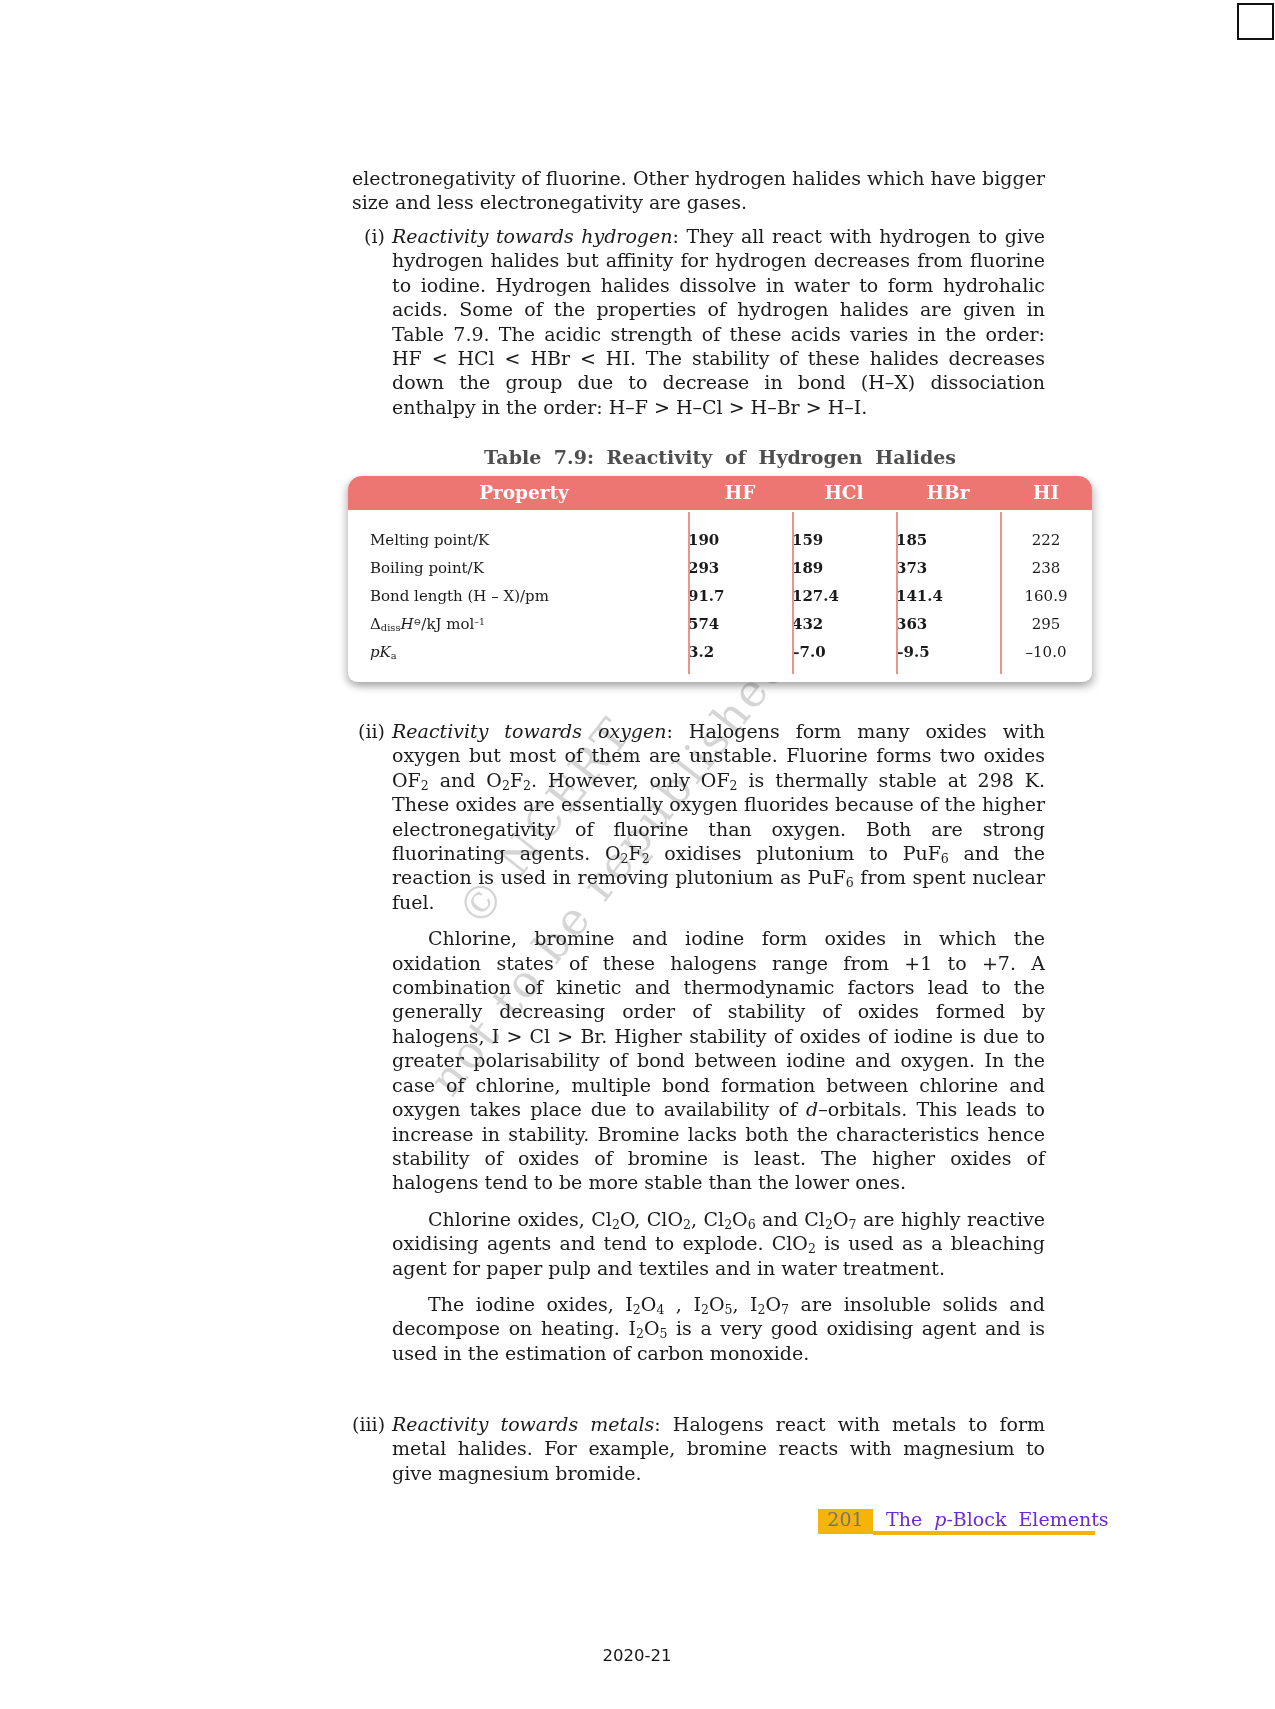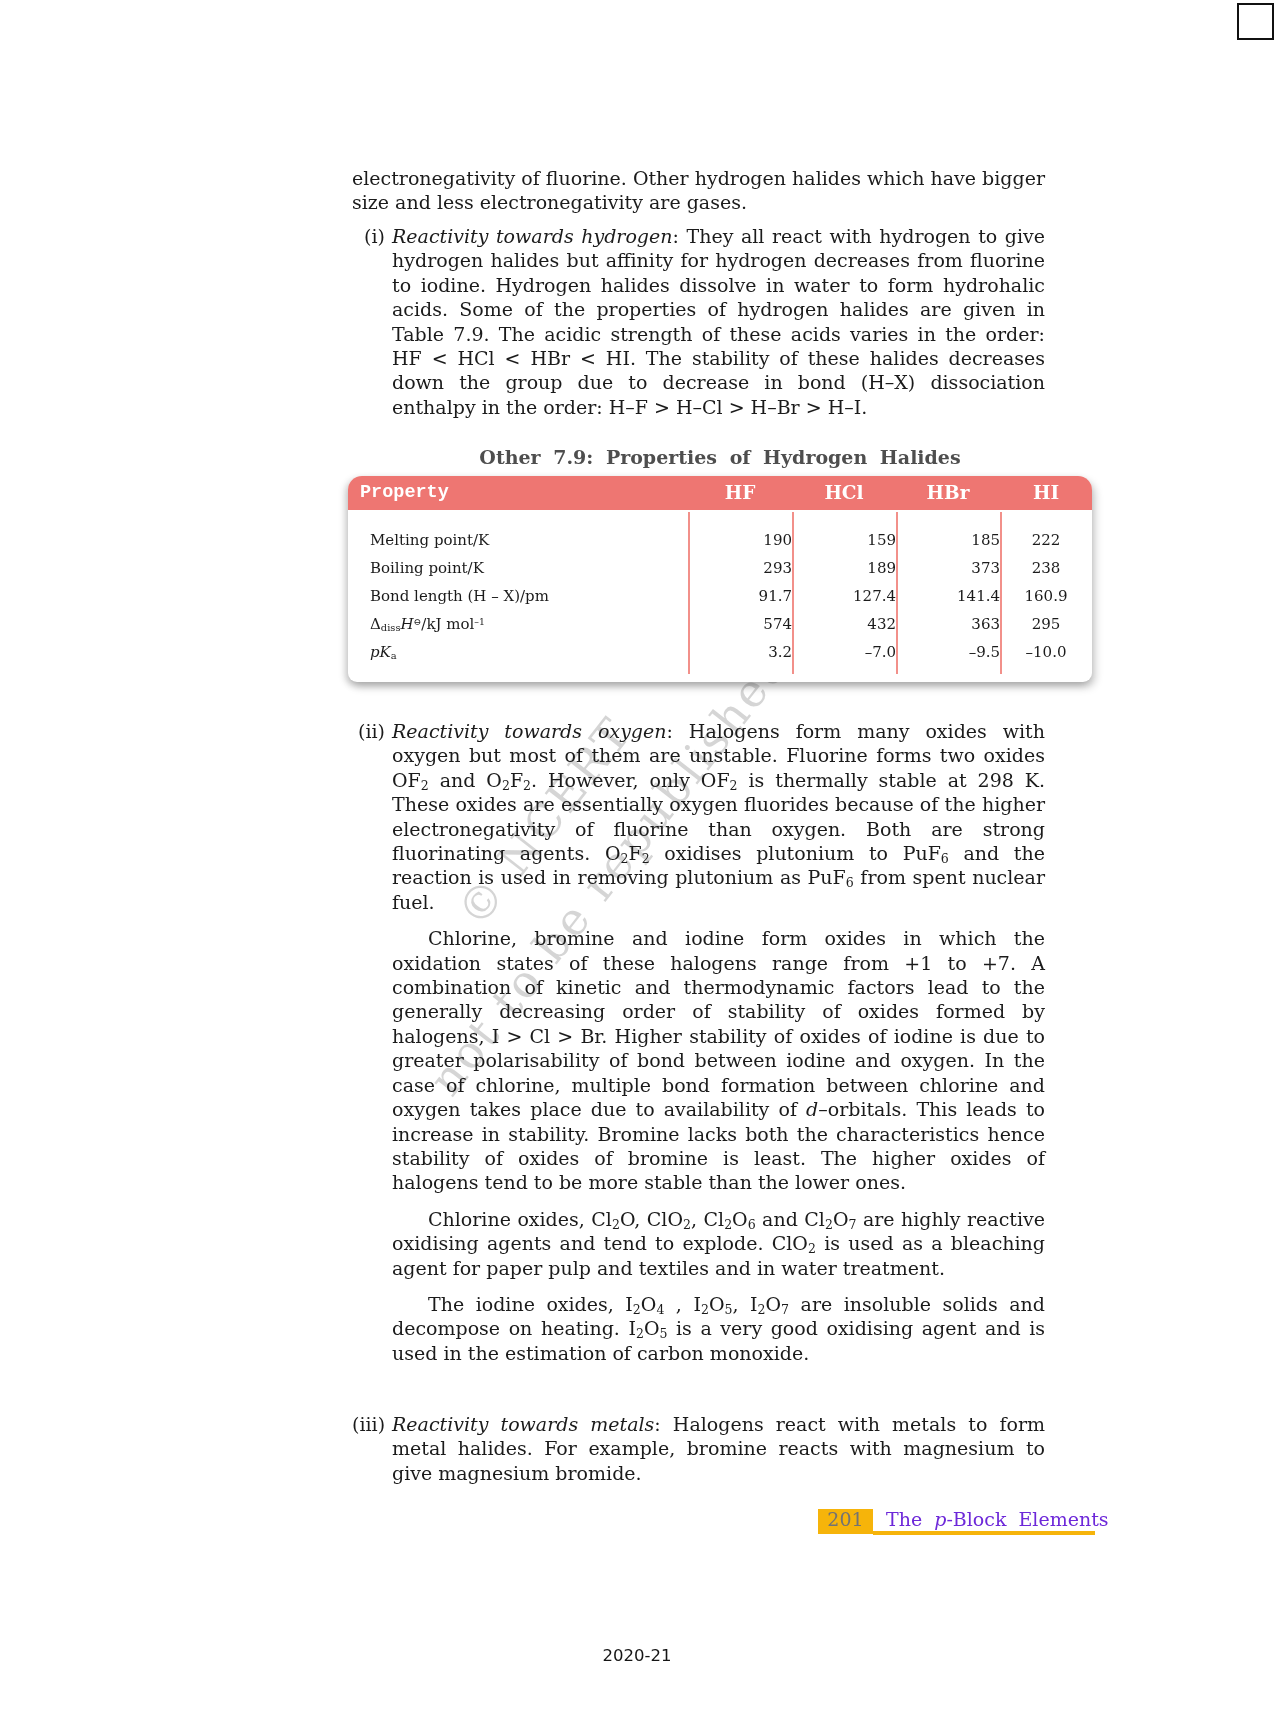--- a/index.html
+++ b/index.html
@@ -28,27 +28,27 @@
   .htable{
     position:absolute;left:348px;top:476px;width:744px;height:206px;background:#fff;
     border-radius:14px 14px 9px 9px;
     box-shadow:-3px 3px 7px rgba(0,0,0,0.18), 3px 5px 9px rgba(0,0,0,0.22);
   }
   .thead{
     display:flex;height:34px;align-items:center;background:#ee7672;color:#ffffff;
     border-radius:14px 14px 0 0;font-weight:bold;font-size:18.5px;
   }
   .th{text-align:center;}
-  .th-prop{flex:0 0 340px;text-align:left;padding-left:12px;box-sizing:border-box;font-family:Liberation Mono, monospace;}
+  .th-prop{flex:0 0 340px;text-align:center;padding-left:12px;box-sizing:border-box;}
   .th-c1,.th-c2,.th-c3{flex:0 0 104px;}
   .th-c4{flex:0 0 92px;}
   .tbody{position:relative;padding:16px 0 16px 0;}
   .trow{display:flex;height:28px;align-items:center;font-size:15px;}
   .td-label{flex:0 0 340px;padding-left:22px;box-sizing:border-box;}
-  .td{flex:0 0 104px;text-align:right;}
+  .td{flex:0 0 104px;text-align:left;font-weight:bold;}
   .td-last{flex:0 0 92px;text-align:center;}
   .vline{position:absolute;top:2px;width:1.6px;height:162px;background:#f2908a;}
   .v1{left:340px;} .v2{left:444px;} .v3{left:548px;} .v4{left:652px;}
   .watermark{
     position:absolute;color:rgba(125,125,125,0.32);font-size:45px;letter-spacing:3px;
     white-space:nowrap;transform:rotate(-52deg);font-family:"DejaVu Serif","Liberation Serif",serif;
   }
   .wm1{left:330px;top:810px;width:430px;text-align:center;}
   .wm2{left:320px;top:860px;width:580px;text-align:center;}
   .footer-highlight{position:absolute;left:818px;top:1509px;width:55px;height:25px;background:#f6b40a;}
@@ -75,21 +75,21 @@
 
     <div class="intro jtext">electronegativity of fluorine. Other hydrogen halides which have bigger size and less electronegativity are gases.</div>
 
     <div class="list-item item-i">
       <div class="marker">(i)</div>
       <div class="item-text jtext">
         <p><i>Reactivity towards hydrogen</i>: They all react with hydrogen to give hydrogen halides but affinity for hydrogen decreases from fluorine to iodine. Hydrogen halides dissolve in water to form hydrohalic acids. Some of the properties of hydrogen halides are given in Table 7.9. The acidic strength of these acids varies in the order: HF &lt; HCl &lt; HBr &lt; HI. The stability of these halides decreases down the group due to decrease in bond (H–X) dissociation enthalpy in the order: H–F &gt; H–Cl &gt; H–Br &gt; H–I.</p>
       </div>
     </div>
 
-    <div class="table-title">Other 7.9: Properties of Hydrogen Halides</div>
+    <div class="table-title">Table 7.9: Reactivity of Hydrogen Halides</div>
 
     <div class="htable">
       <div class="thead">
         <div class="th th-prop">Property</div>
         <div class="th th-c1">HF</div>
         <div class="th th-c2">HCl</div>
         <div class="th th-c3">HBr</div>
         <div class="th th-c4">HI</div>
       </div>
       <div class="tbody">

